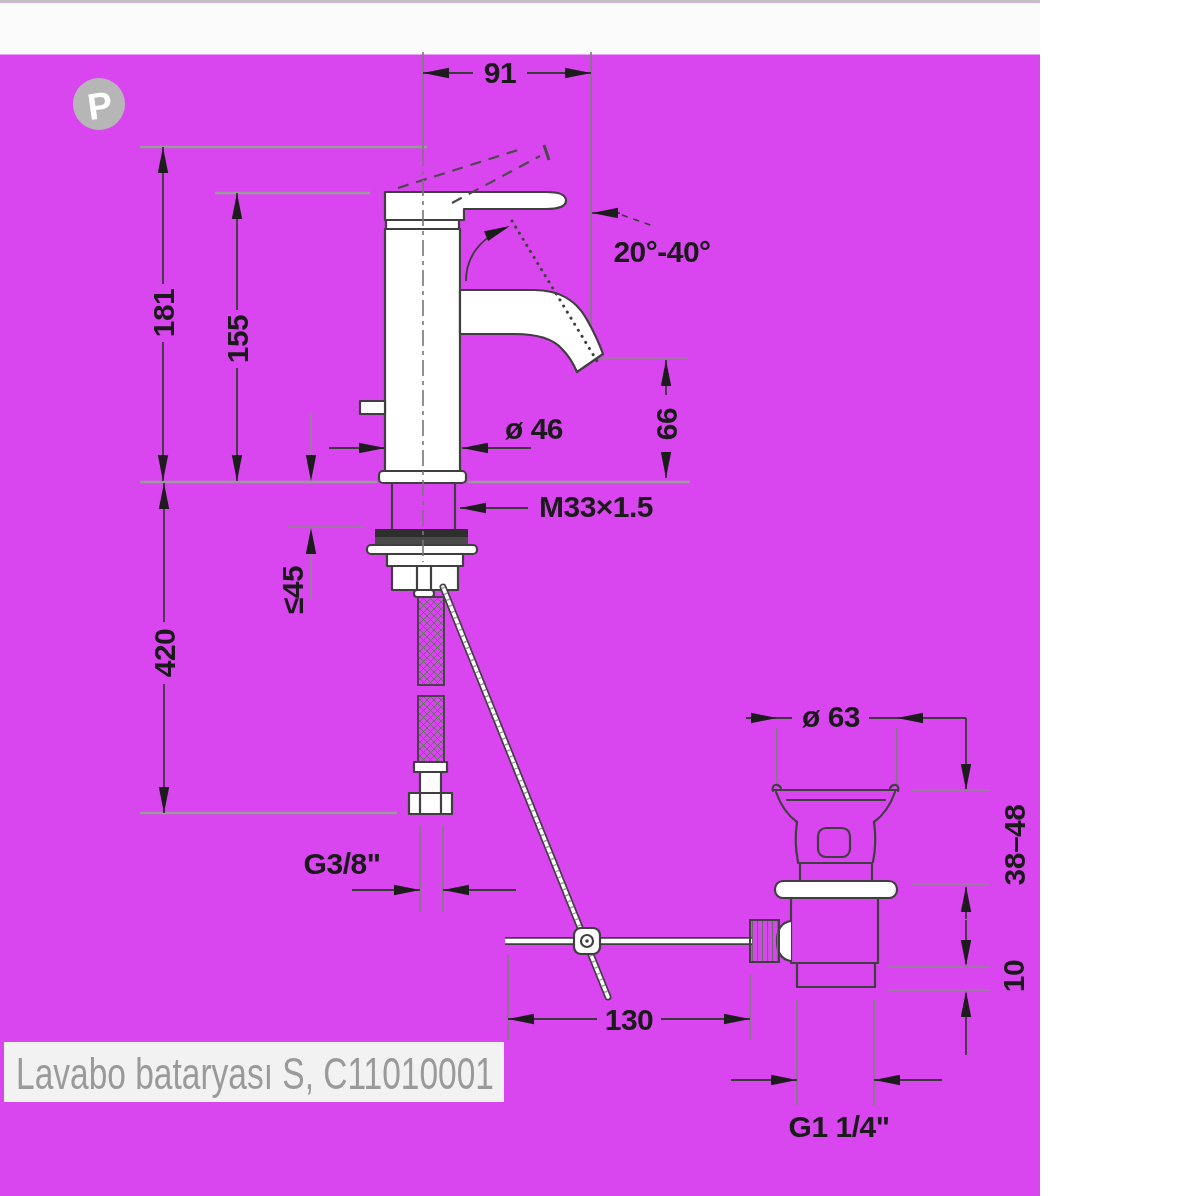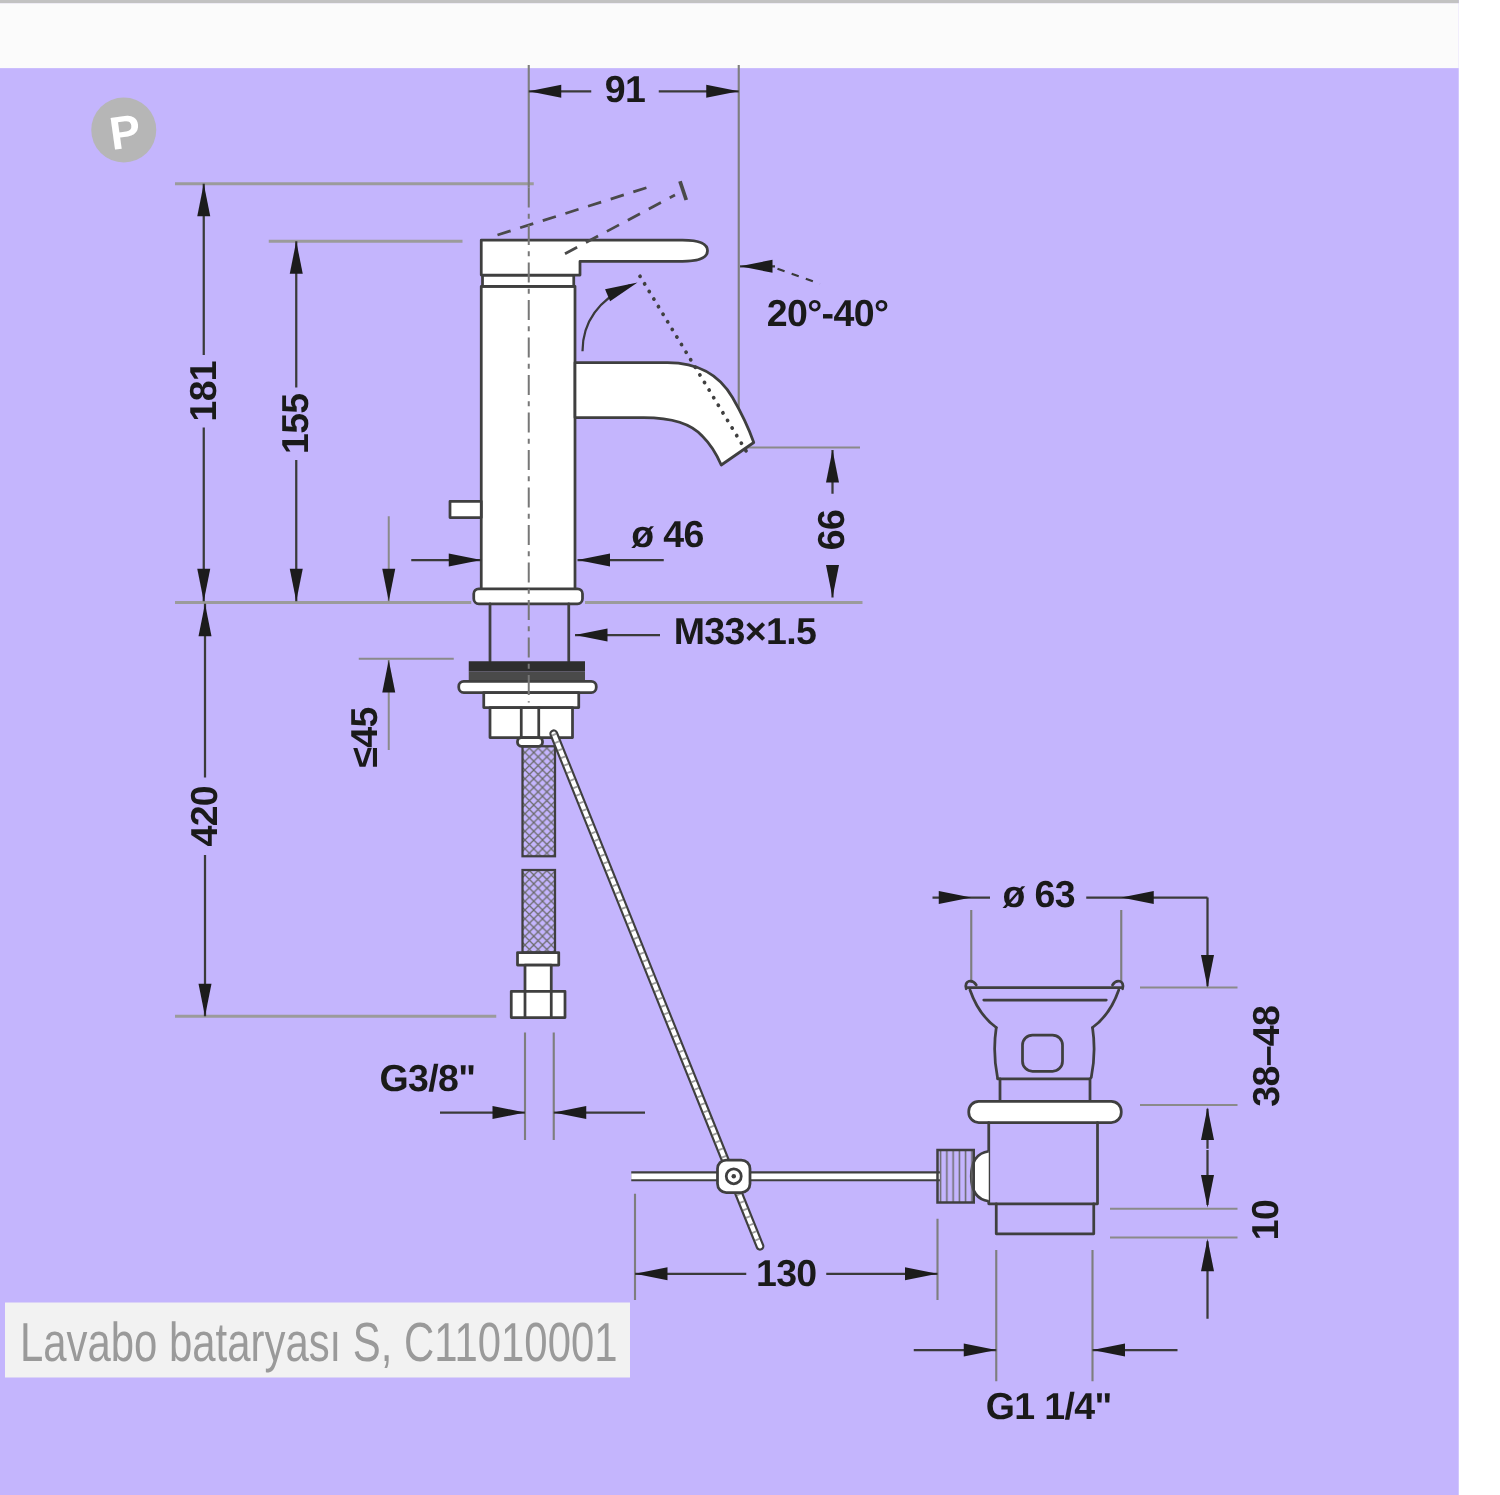--- a/index.html
+++ b/index.html
@@ -1,16 +1,16 @@
 <!DOCTYPE html>
 <html><head>
 <meta charset="utf-8">
 <style>
   html,body{margin:0;padding:0;background:#fff;}
-  #page{position:relative;width:1167px;height:1196px;background:#c4b5fd;overflow:hidden;
+  #page{position:relative;width:1040px;height:1196px;background:#d946ef;overflow:hidden;
         font-family:"Liberation Sans",sans-serif;}
   #drawing-svg{position:absolute;left:0;top:0;}
   .dimtext{font-family:"Liberation Sans",sans-serif;font-weight:bold;font-size:30px;fill:#1a1a1a;letter-spacing:-0.5px;}
   .captext{font-family:"Liberation Sans",sans-serif;font-weight:normal;font-size:44px;fill:#9a9a9a;}
   .ptext{font-family:"Liberation Sans",sans-serif;font-weight:bold;font-size:37px;fill:#ffffff;}
   .obj{stroke:#3f3f3f;stroke-width:2.2;fill:none;stroke-linejoin:round;stroke-linecap:round;}
   .objf{stroke:#3f3f3f;stroke-width:2.2;fill:#ffffff;stroke-linejoin:round;}
   .dimline{stroke:#3a3a3a;stroke-width:1.8;fill:none;}
   .thinline{stroke:#8a8a8a;stroke-width:1.6;fill:none;}
   .refline{stroke:#9b9b9b;stroke-width:2.4;fill:none;}

